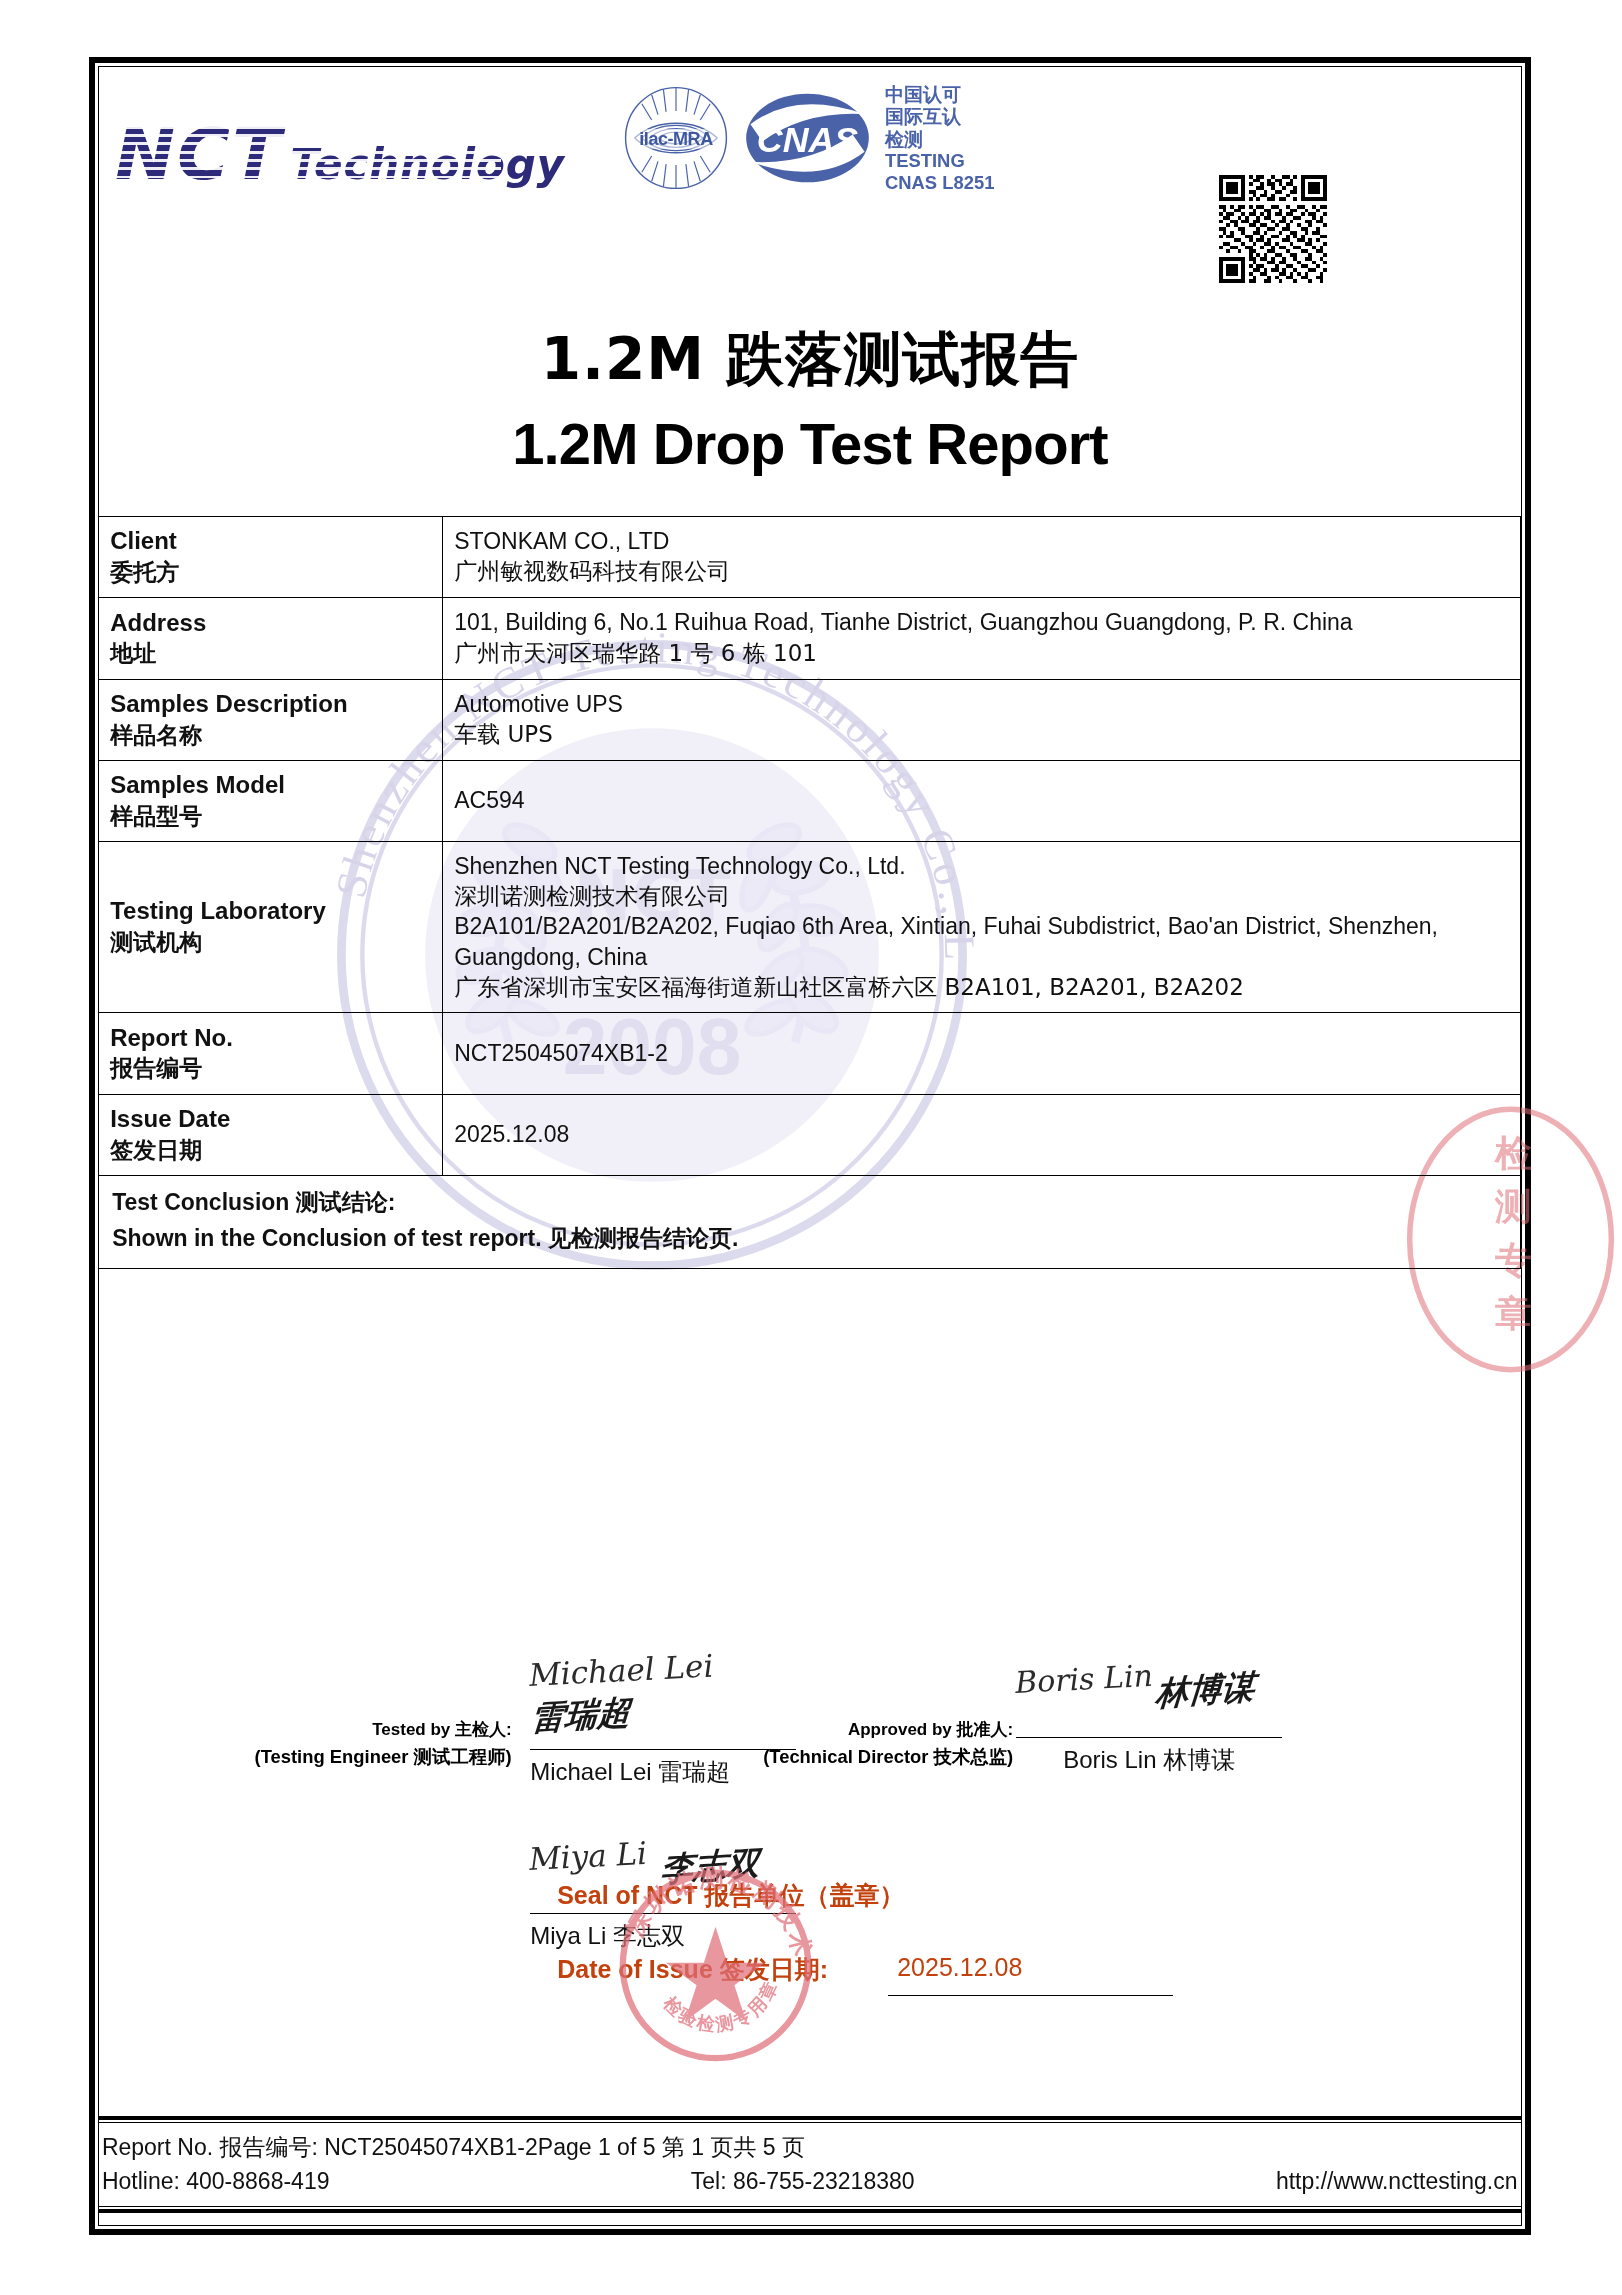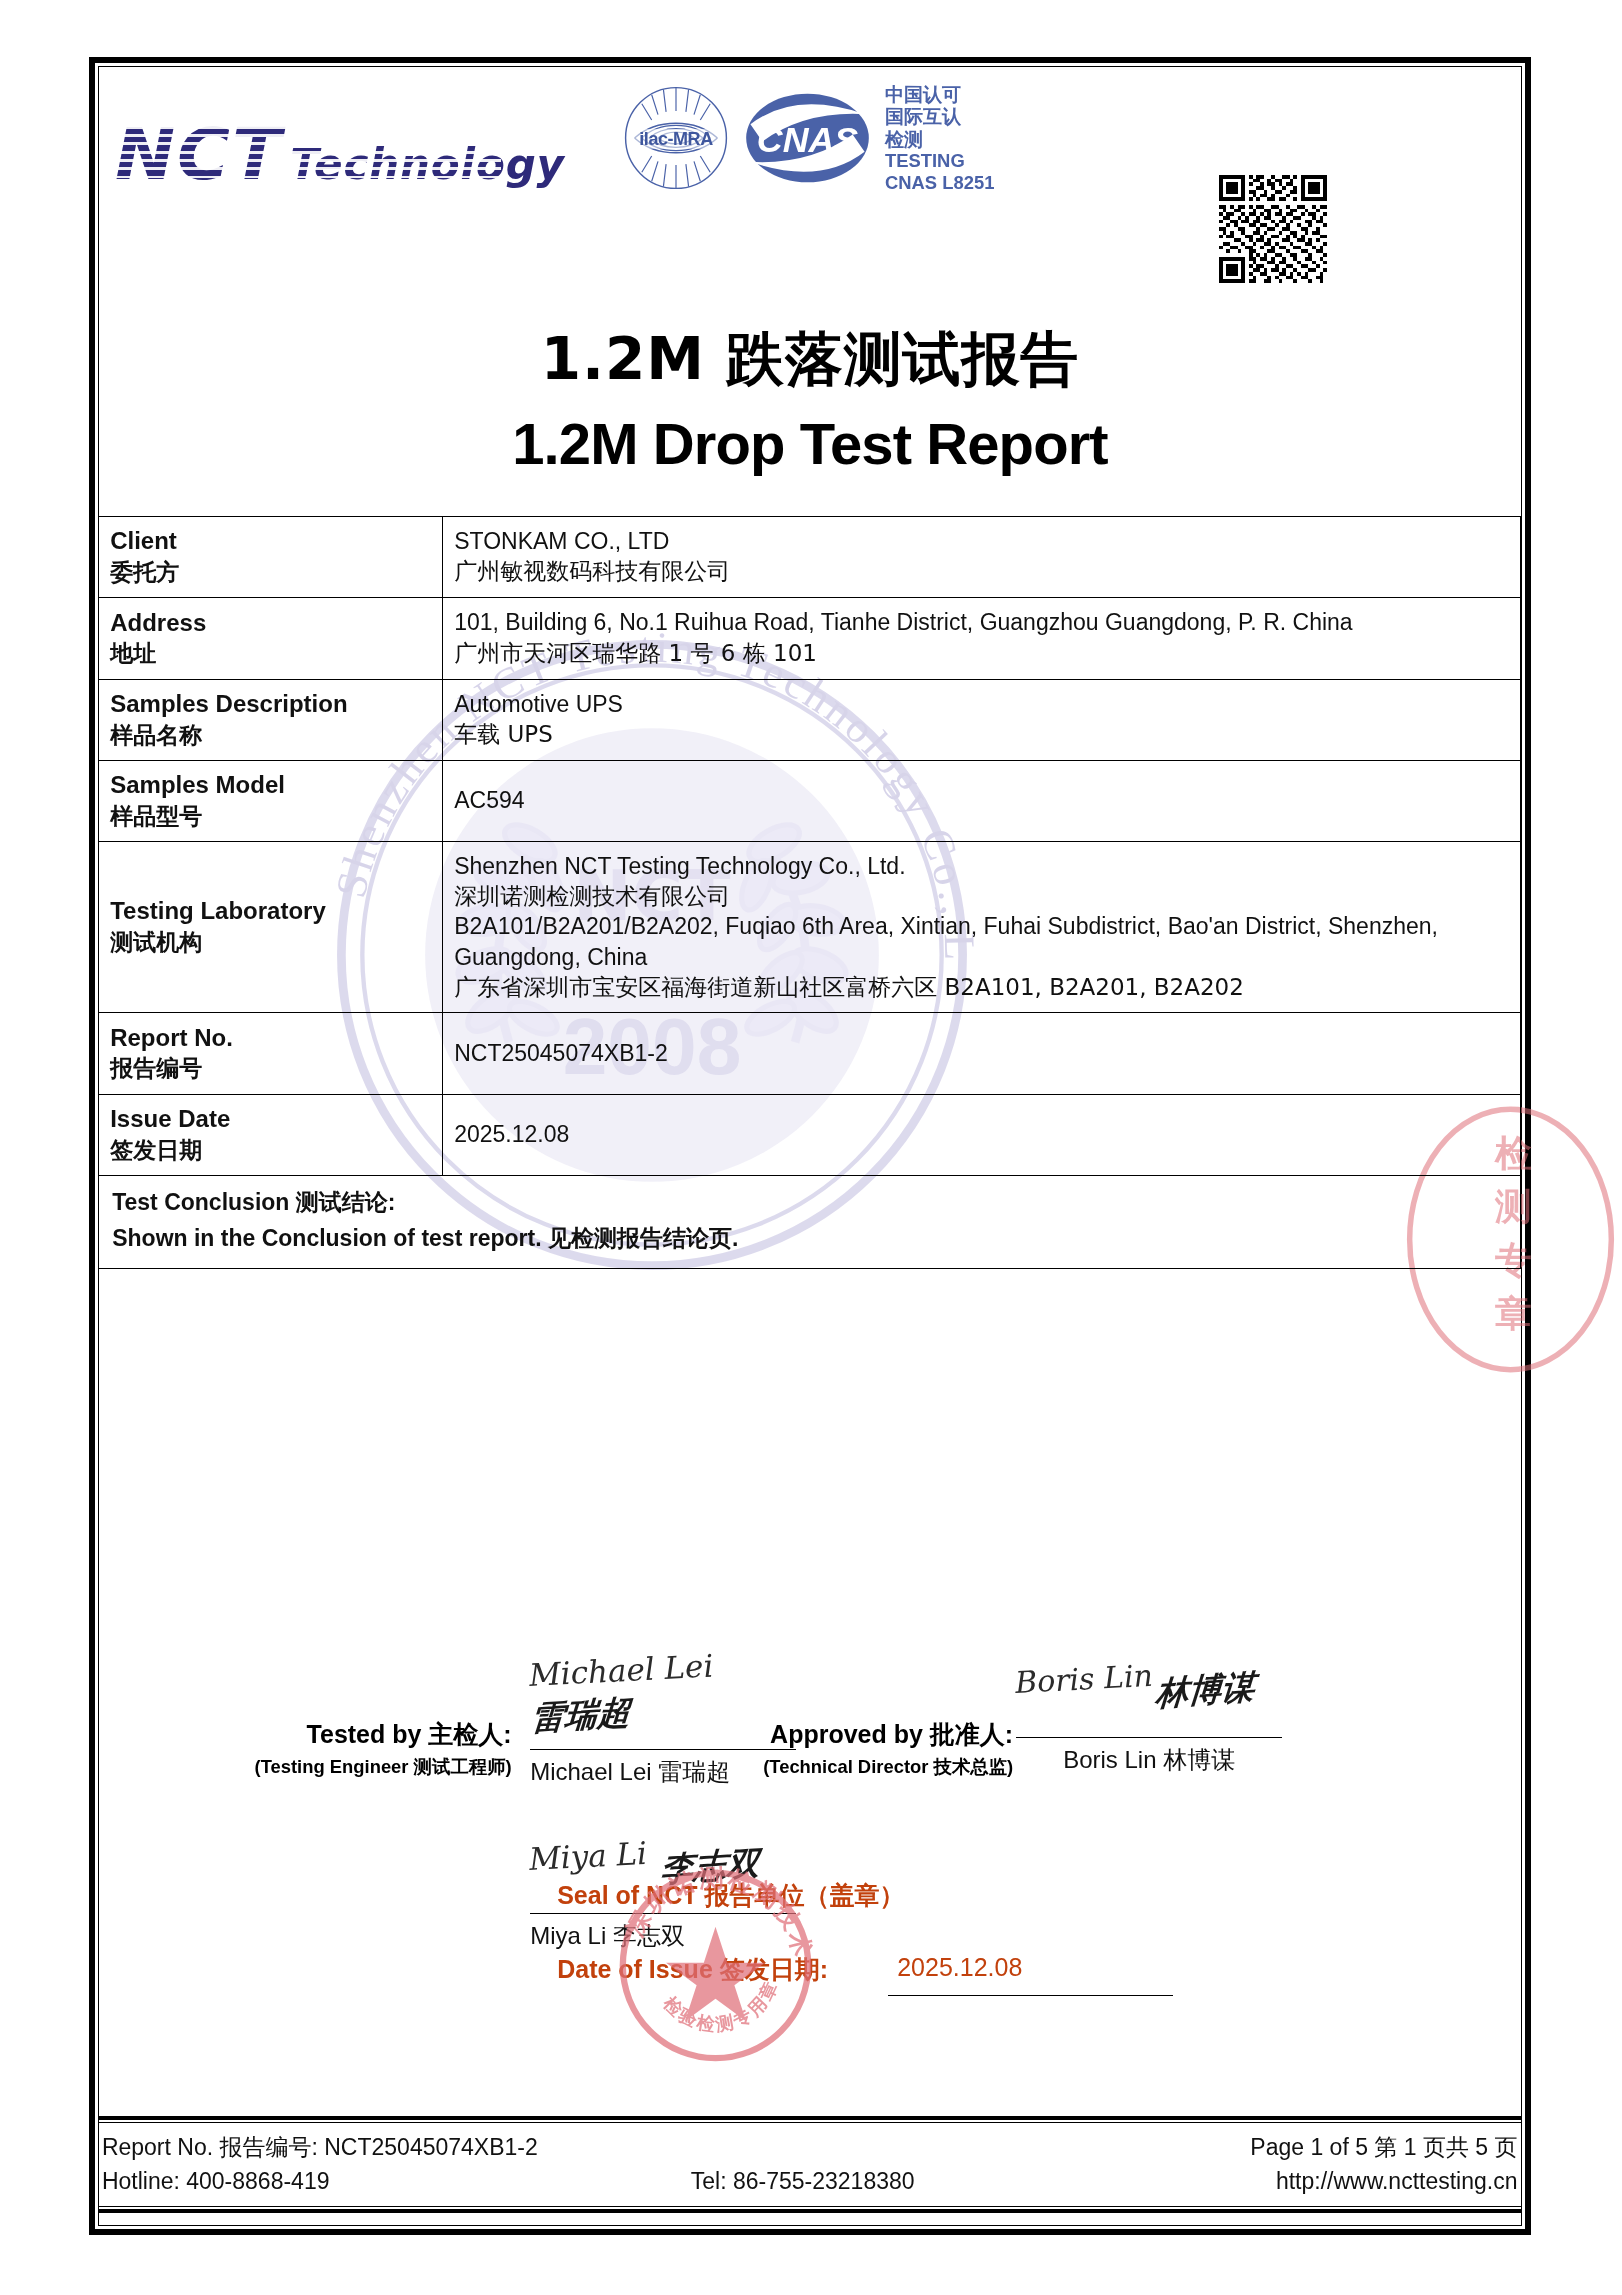--- a/index.html
+++ b/index.html
@@ -170,21 +170,21 @@
   
   .sigs {
     position: absolute;
     left: 9.2px; top: 1580px;
     width: 1423px; height: 478px;
     z-index: 4;
   }
   .sig-row { position: absolute; }
 
   .sig-label {
-    font-size: 25px; font-weight: bold; color: #000;
+    font-size: 17px; font-weight: bold; color: #000;
     text-align: right; white-space: nowrap;
   }
   .sig-sub {
     font-size: 18.4px; font-weight: bold; color: #000;
     text-align: right; white-space: nowrap; margin-top: 2.8px;
   }
   .sig-line-box { position: absolute; }
   .sig-ink {
     font-family: "DejaVu Serif", serif;
     font-style: italic;
@@ -231,21 +231,21 @@
     position: absolute;
     left: 9.2px; bottom: 22px;
     width: 1423px;
     z-index: 4;
   }
   .footer-rule-top { border-top: 4.6px solid #000; }
   .footer-rule-top2 { border-top: 1.8px solid #000; margin-top: 1.8px; }
   .footer-rule-bot { border-top: 1.8px solid #000; margin-top: 1.8px; }
   .footer-rule-bot2 { border-top: 4.6px solid #000; margin-top: 1.8px; }
   .footer-line1 {
-    display: flex; justify-content: space-between;
+    display: flex; 
     font-size: 23px; color: #111;
     padding: 9.2px 3.7px 1.8px 3.7px;
   }
   .footer-line2 {
     display: flex; justify-content: space-between; gap: 73px;
     font-size: 23px; color: #111;
     padding: 3.7px 3.7px 9.2px 3.7px;
   }
 </style>
 </head>

